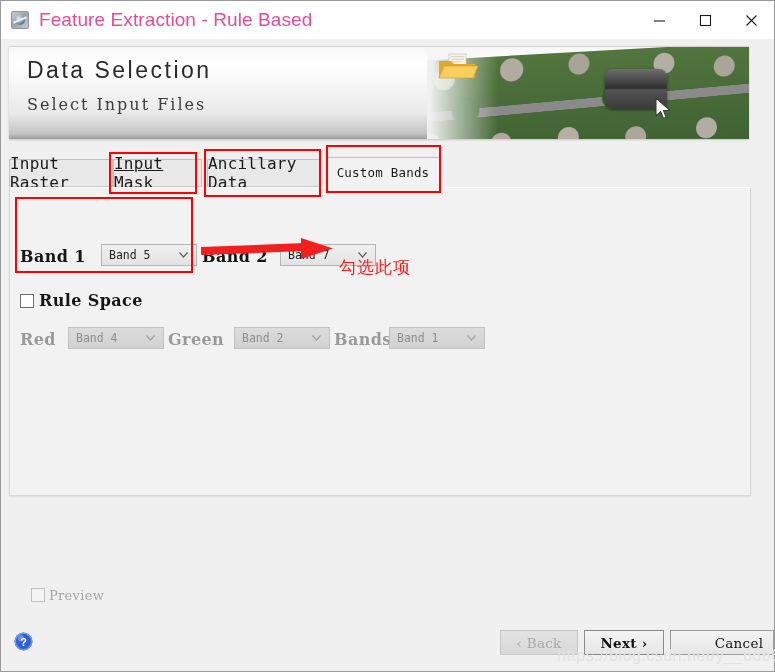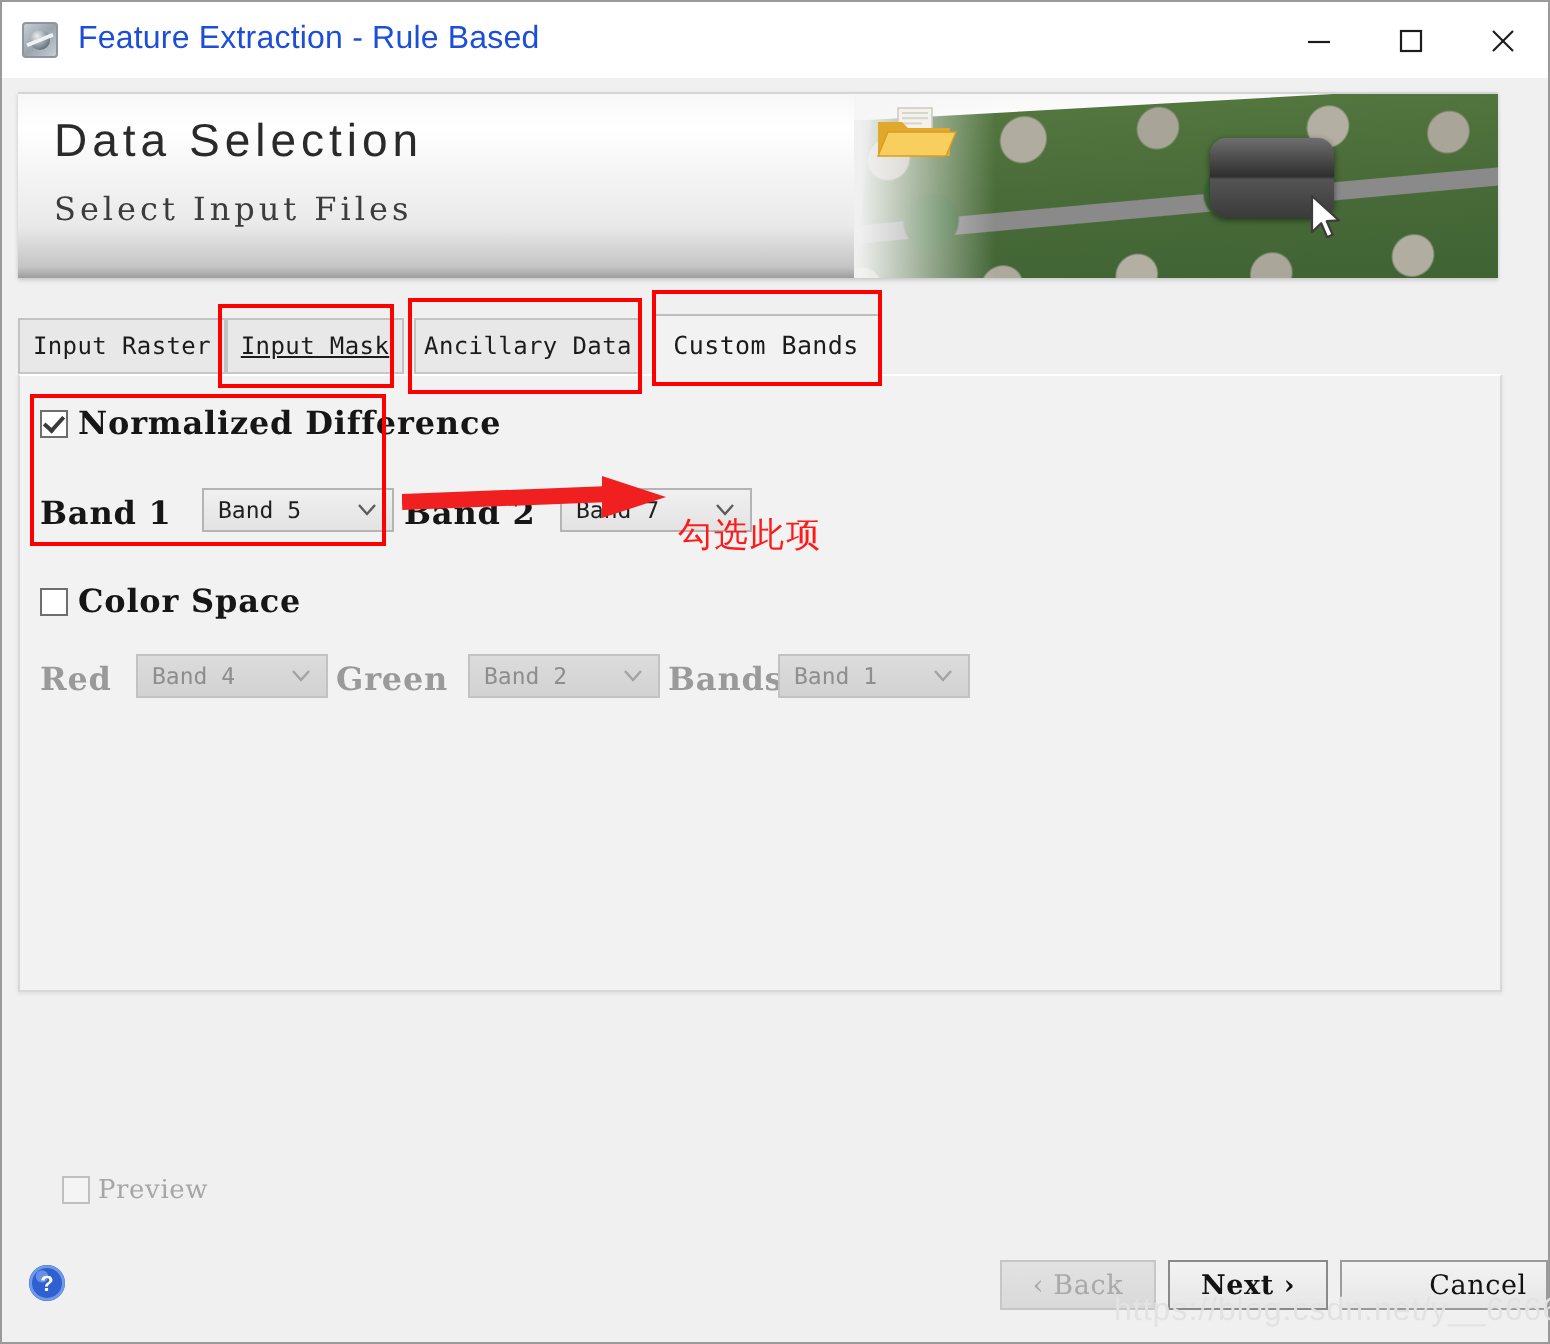--- a/index.html
+++ b/index.html
@@ -57,22 +57,22 @@
     content: "";
     position: absolute;
     left: 1px; top: 7px;
     width: 14px; height: 2px;
     background: #eef2f5;
     transform: rotate(-22deg);
     z-index: 2;
   }
   #title-text {
     margin-left: 10px;
-    font-size: 16px;
-    color: #1d4ed8;
+    font-size: 19px;
+    color: #ec4899;
     letter-spacing: 0.1px;
     white-space: nowrap;
   }
   .win-btns {
     position: absolute;
     right: 0; top: 0;
     height: 38px;
     display: flex;
   }
   .win-btn {
@@ -181,21 +181,21 @@
     top: 2px;
     height: 28px;
     box-sizing: border-box;
     background: #e8e8e8;
     border: 1px solid #c2c2c2;
     border-bottom: 1px solid #c8c8c8;
     display: flex;
     align-items: center;
     justify-content: center;
     font-family: "DejaVu Sans Mono", monospace;
-    font-size: 12px;
+    font-size: 16px;
     color: #1b1b1b;
     letter-spacing: .2px;
   }
   .tab.active {
     top: 0px;
     height: 31px;
     background: #f2f2f2;
     border: 1px solid #bdbdbd;
     border-bottom: 1px solid #f2f2f2;
     z-index: 4;
@@ -418,44 +418,40 @@
     <div class="tab active" style="left:317px; width:114px;">
       <span>Custom Bands</span>
     </div>
     <div class="tab" style="left:198px; width:114px;">
       <span>Ancillary Data</span>
     </div>
   </div>
 
   <div id="tabpanel">
 
-    <div style="position:absolute; left:10px; top:14px; display:flex; align-items:center;">
-      <span class="cbox checked"></span>
-      <span class="grp-label" style="margin-left:5px;">Normalized Difference</span>
-    </div>
 
     <div class="row-label" style="position:absolute; left:10px; top:59px;">Band 1</div>
     <div class="combo" style="position:absolute; left:91px; top:56px; width:96px;">
       <span class="cval">Band 5</span>
       <svg class="carrow" viewBox="0 0 9 6">
           <path d="M0.5 0.5 L4.5 5 L8.5 0.5" fill="none" stroke="#5c5c5c" stroke-width="1.2"></path>
         </svg>
     </div>
 
     <div class="row-label" style="position:absolute; left:192px; top:59px;">Band 2</div>
     <div class="combo" style="position:absolute; left:270px; top:56px; width:96px;">
       <span class="cval">Band 7</span>
       <svg class="carrow" viewBox="0 0 9 6">
           <path d="M0.5 0.5 L4.5 5 L8.5 0.5" fill="none" stroke="#5c5c5c" stroke-width="1.2"></path>
         </svg>
     </div>
 
     <div style="position:absolute; left:10px; top:103px; display:flex; align-items:center;">
       <span class="cbox"></span>
-      <span class="grp-label" style="margin-left:5px;">Color Space</span>
+      <span class="grp-label" style="margin-left:5px;">Rule Space</span>
     </div>
 
     <div class="row-label disabled" style="position:absolute; left:10px; top:142px;">Red</div>
     <div class="combo disabled" style="position:absolute; left:58px; top:139px; width:96px;">
       <span class="cval">Band 4</span>
       <svg class="carrow" viewBox="0 0 9 6">
           <path d="M0.5 0.5 L4.5 5 L8.5 0.5" fill="none" stroke="#a3a3a3" stroke-width="1.2"></path>
         </svg>
     </div>
 

